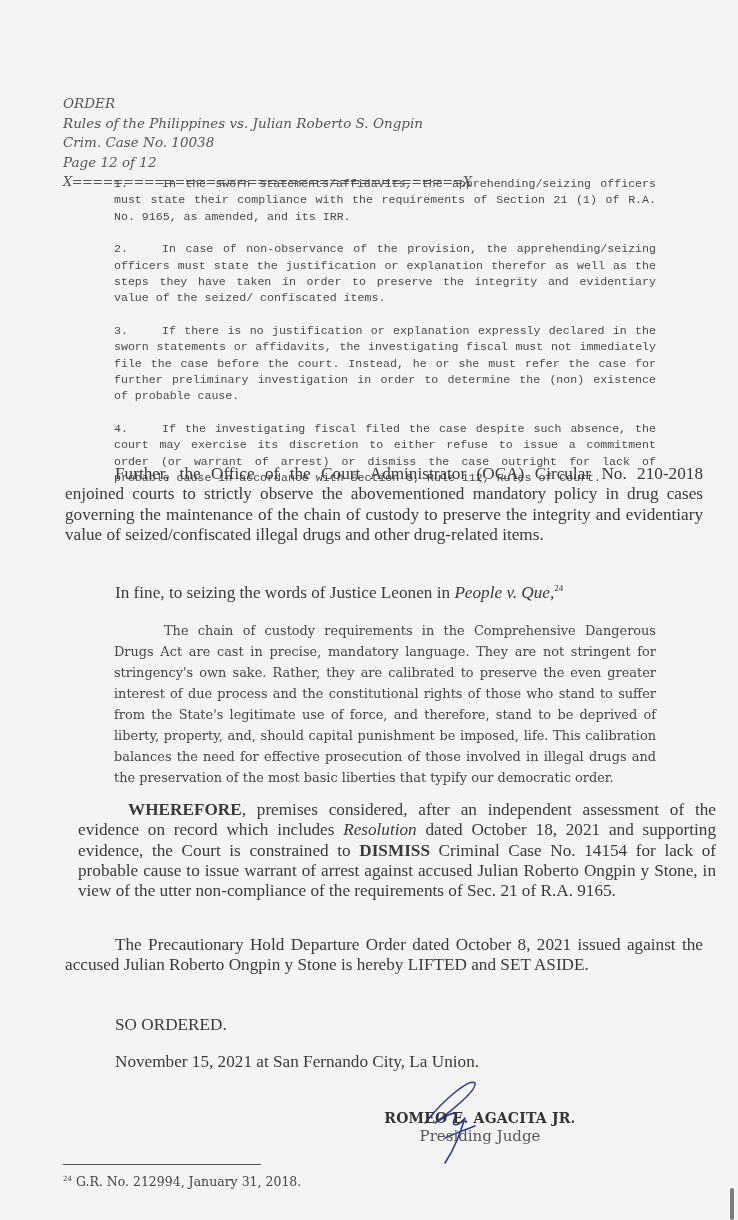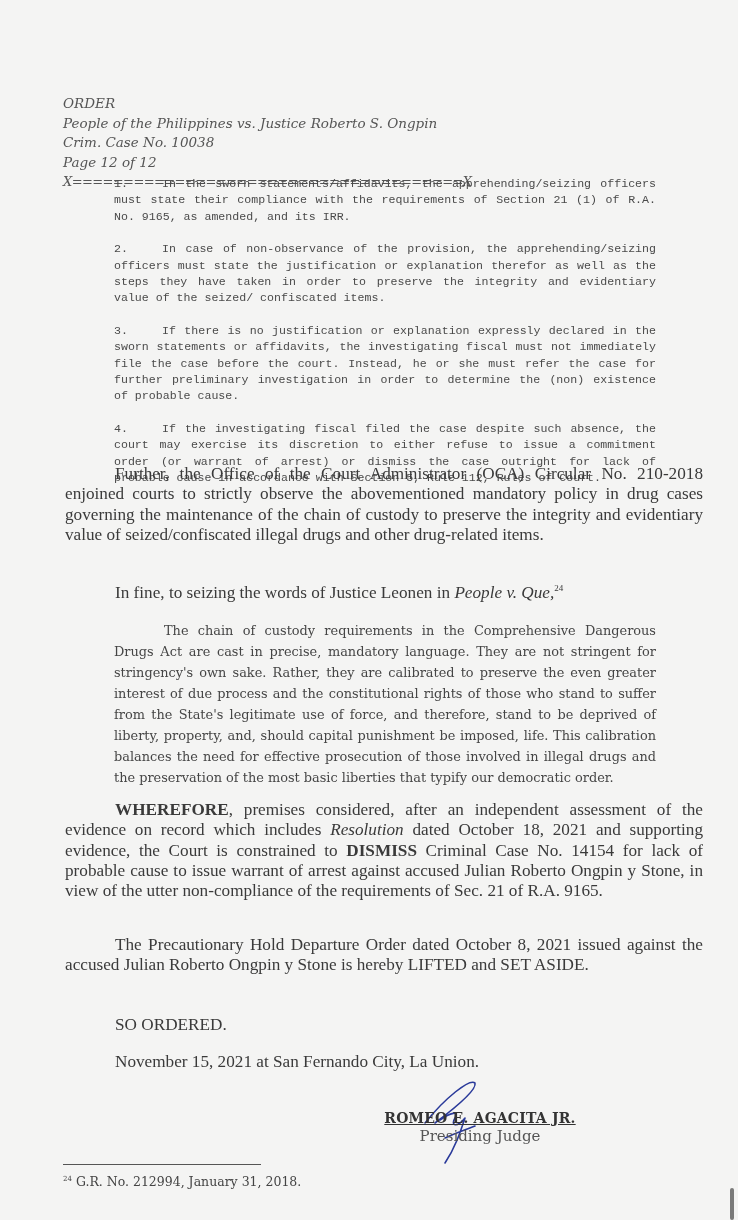--- a/index.html
+++ b/index.html
@@ -18,56 +18,56 @@
     font-family: Liberation Mono, monospace; font-size: 11.6px; line-height: 16.4px; color: #4a4a4a; text-align: justify; margin-top: 24px; }
   .item { margin: 0 0 16px 0; }
   .item .num { display: inline-block; width: 48px; }
   .body-text { position: absolute; left: 65px; width: 638px;
     font-family: "Liberation Serif", serif; font-size: 17.2px; line-height: 20.3px; color: #3a3a3a; text-align: justify; }
   .indent { text-indent: 50px; }
   .quote { position: absolute; left: 114px; top: 620px; width: 542px;
     font-family: "DejaVu Serif", serif; font-size: 12.9px; line-height: 21px; color: #454545; text-align: justify; text-indent: 50px; }
   sup { font-size: 9px; line-height: 0; }
   .sig { position: absolute; left: 380px; top: 1110px; width: 200px; text-align: center; font-family: "DejaVu Serif", serif; }
-  .sig-name { font-weight: bold; font-size: 14px; color: #333; letter-spacing: 0.2px; text-decoration: underline; }
+  .sig-name { font-weight: bold; font-size: 14px; color: #333; letter-spacing: 0.2px; }
   .sig-title { font-size: 15px; color: #555; margin-top: 1px; }
   .signature { position: absolute; left: 415px; top: 1078px; width: 80px; height: 90px; }
   .fn-rule { position: absolute; left: 63px; top: 1164px; width: 198px; height: 1px; background: #555; }
   .footnote { position: absolute; left: 63px; top: 1174px; font-family: "DejaVu Serif", serif; font-size: 12.5px; color: #444; }
   .footnote sup { font-size: 7px; }
   .scrollbar { position: absolute; left: 730px; top: 1188px; width: 4px; height: 32px; background: #7a7a7a; border-radius: 2px; }
 </style>
 </head>
 <body>
 
 <div class="page">
   <div class="header">
     <div>ORDER</div>
-    <div>People of the Philippines vs. Justice Roberto S. Ongpin</div>
+    <div>Rules of the Philippines vs. Julian Roberto S. Ongpin</div>
     <div>Crim. Case No. 10038</div>
     <div>Page 12 of 12</div>
     <div class="sep">X======================================X</div>
   </div>
 
   <div class="items">
     <div class="item"><span class="num">1.</span><span>In the sworn statements/affidavits, the apprehending/seizing officers must state their compliance with the requirements of Section 21 (1) of R.A. No. 9165, as amended, and its IRR.</span></div>
     <div class="item"><span class="num">2.</span><span>In case of non-observance of the provision, the apprehending/seizing officers must state the justification or explanation therefor as well as the steps they have taken in order to preserve the integrity and evidentiary value of the seized/ confiscated items.</span></div>
     <div class="item"><span class="num">3.</span><span>If there is no justification or explanation expressly declared in the sworn statements or affidavits, the investigating fiscal must not immediately file the case before the court. Instead, he or she must refer the case for further preliminary investigation in order to determine the (non) existence of probable cause.</span></div>
     <div class="item"><span class="num">4.</span><span>If the investigating fiscal filed the case despite such absence, the court may exercise its discretion to either refuse to issue a commitment order (or warrant of arrest) or dismiss the case outright for lack of probable cause in accordance with Section 5, Rule 112, Rules of Court.</span></div>
   </div>
 
   <div class="body-text indent" style="top:464px;">Further, the Office of the Court Administrator (OCA) Circular No. 210-2018 enjoined courts to strictly observe the abovementioned mandatory policy in drug cases governing the maintenance of the chain of custody to preserve the integrity and evidentiary value of seized/confiscated illegal drugs and other drug-related items.</div>
 
   <div class="body-text indent" style="top:583px;">
     <span>In fine, to seizing the words of Justice Leonen in </span><i>People v. Que,</i><sup>24</sup>
   </div>
 
   <div class="quote">The chain of custody requirements in the Comprehensive Dangerous Drugs Act are cast in precise, mandatory language. They are not stringent for stringency's own sake. Rather, they are calibrated to preserve the even greater interest of due process and the constitutional rights of those who stand to suffer from the State's legitimate use of force, and therefore, stand to be deprived of liberty, property, and, should capital punishment be imposed, life. This calibration balances the need for effective prosecution of those involved in illegal drugs and the preservation of the most basic liberties that typify our democratic order.</div>
 
-  <div class="body-text indent" style="top:800px;">
+  <div class="body-text indent" style="top:800px;margin-left:13px;">
     <b>WHEREFORE</b><span>, premises considered, after an independent assessment of the evidence on record which includes </span><i>Resolution</i><span> dated October 18, 2021 and supporting evidence, the Court is constrained to </span><b>DISMISS</b><span> Criminal Case No. 14154 for lack of probable cause to issue warrant of arrest against accused Julian Roberto Ongpin y Stone, in view of the utter non-compliance of the requirements of Sec. 21 of R.A. 9165.</span>
   </div>
 
   <div class="body-text indent" style="top:935px;">The Precautionary Hold Departure Order dated October 8, 2021 issued against the accused Julian Roberto Ongpin y Stone is hereby LIFTED and SET ASIDE.</div>
 
   <div class="body-text indent" style="top:1015px;">SO ORDERED.</div>
   <div class="body-text indent" style="top:1052px;">November 15, 2021 at San Fernando City, La Union.</div>
 
   <svg class="signature" viewBox="0 0 80 90">
     <path d="M10 45 C 30 20, 55 0, 60 5 C 62 12, 40 30, 20 45 M 25 42 C 35 35, 45 32, 40 40 C 35 48, 42 50, 50 40 M 50 40 C 45 55, 40 70, 30 85 M 30 60 C 40 55, 55 50, 60 48" fill="none" stroke="#2a3a9a" stroke-width="1.6" stroke-linecap="round"></path>

